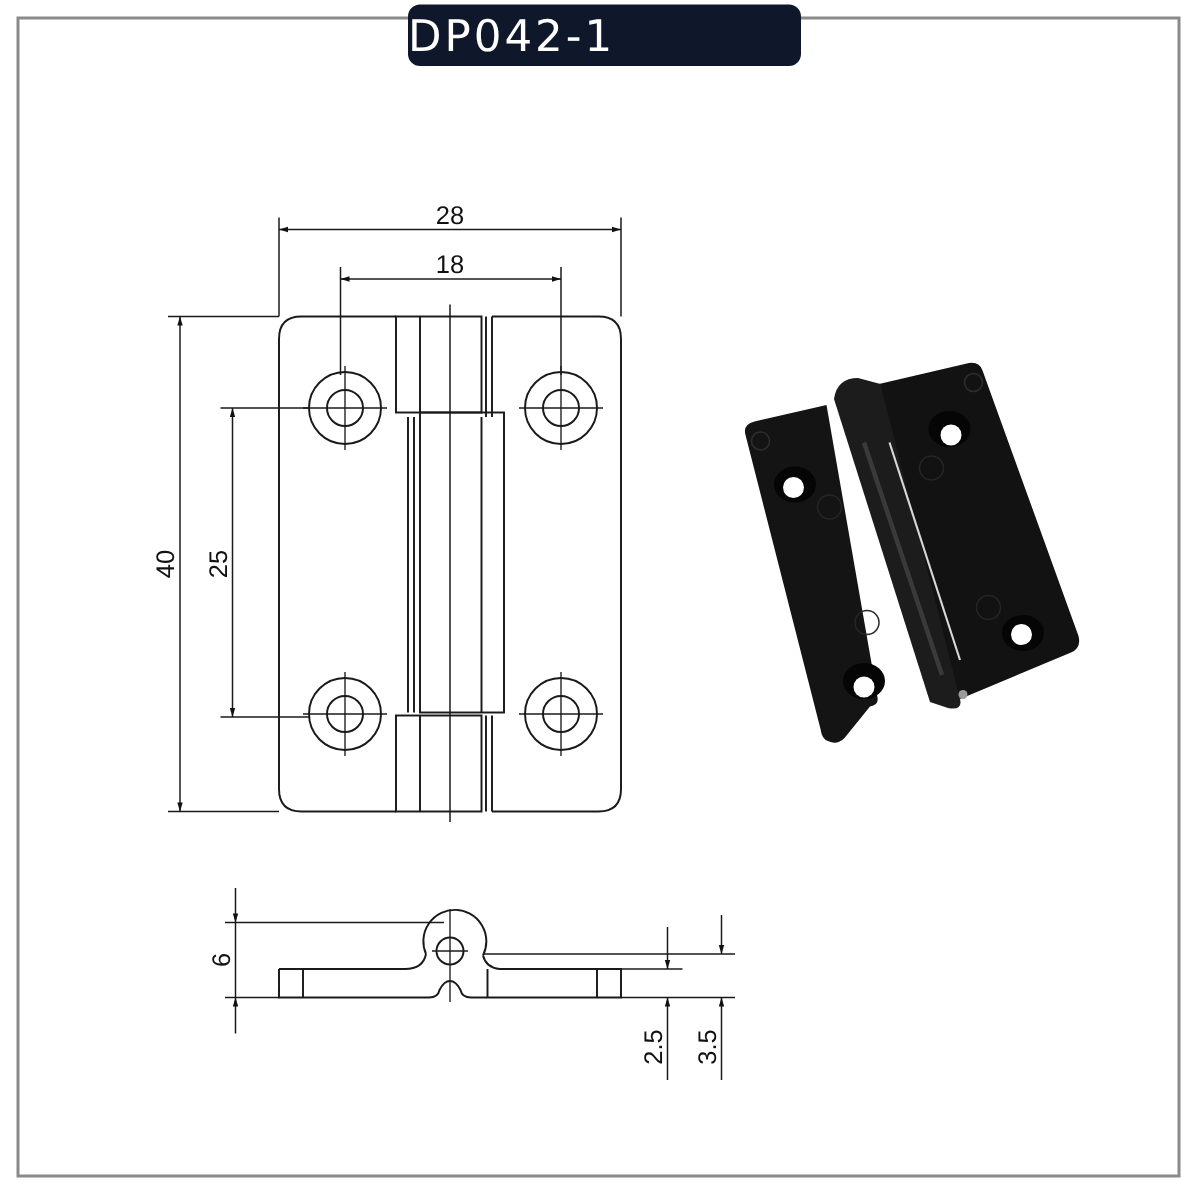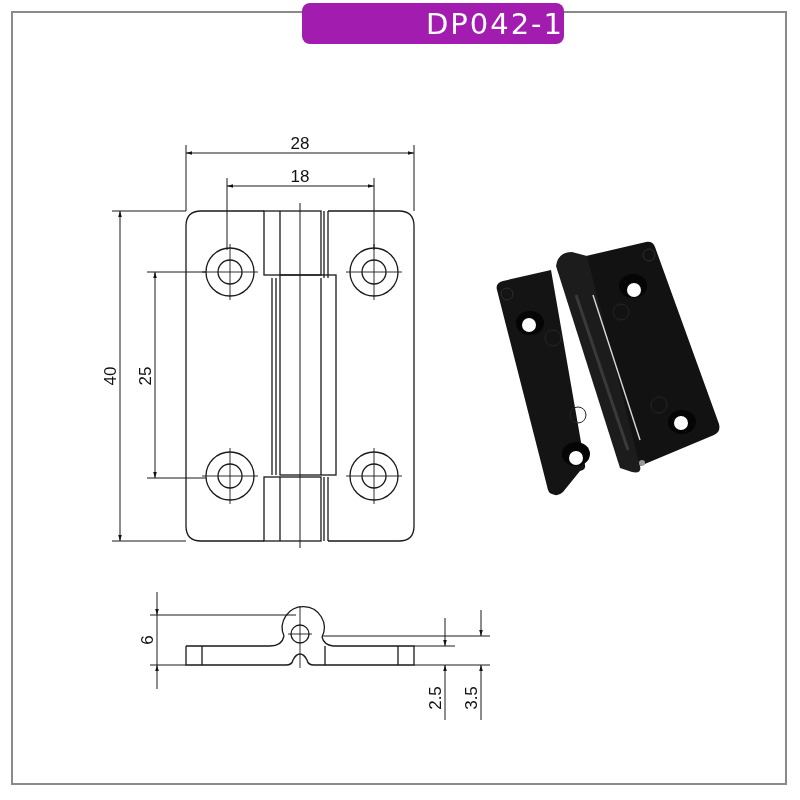--- a/index.html
+++ b/index.html
@@ -1,18 +1,18 @@
 <!DOCTYPE html>
 <html><head>
 <meta charset="utf-8">
 <style>
   html, body { margin:0; padding:0; background:#ffffff; }
   body { width:800px; height:800px; position:relative; overflow:hidden; font-family:"DejaVu Sans", sans-serif; }
   .frame { position:absolute; left:11px; top:11px; width:776px; height:774px; border:2px solid #8a8a8a; box-sizing:border-box; }
-  .badge { position:absolute; left:272px; top:3px; width:262px; height:41px; background:#a21caf; border-radius:8px; color:#ffffff; font-size:29px; letter-spacing:2px; display:flex; align-items:center; justify-content:flex-end; font-family:"DejaVu Sans", sans-serif;margin-left:30px; }
+  .badge { position:absolute; left:272px; top:3px; width:262px; height:41px; background:#0f172a; border-radius:8px; color:#ffffff; font-size:29px; letter-spacing:2px; display:flex; align-items:center; justify-content:flex-start; font-family:"DejaVu Sans", sans-serif; }
   svg.drawing { position:absolute; left:0; top:0; }
   .dimtext { font-family:"Liberation Sans", sans-serif; font-size:17px; fill:#111; }
 </style>
 </head>
 <body>
 
 <div class="frame"></div>
 <div class="badge">
   <span>DP042-1</span>
 </div>

